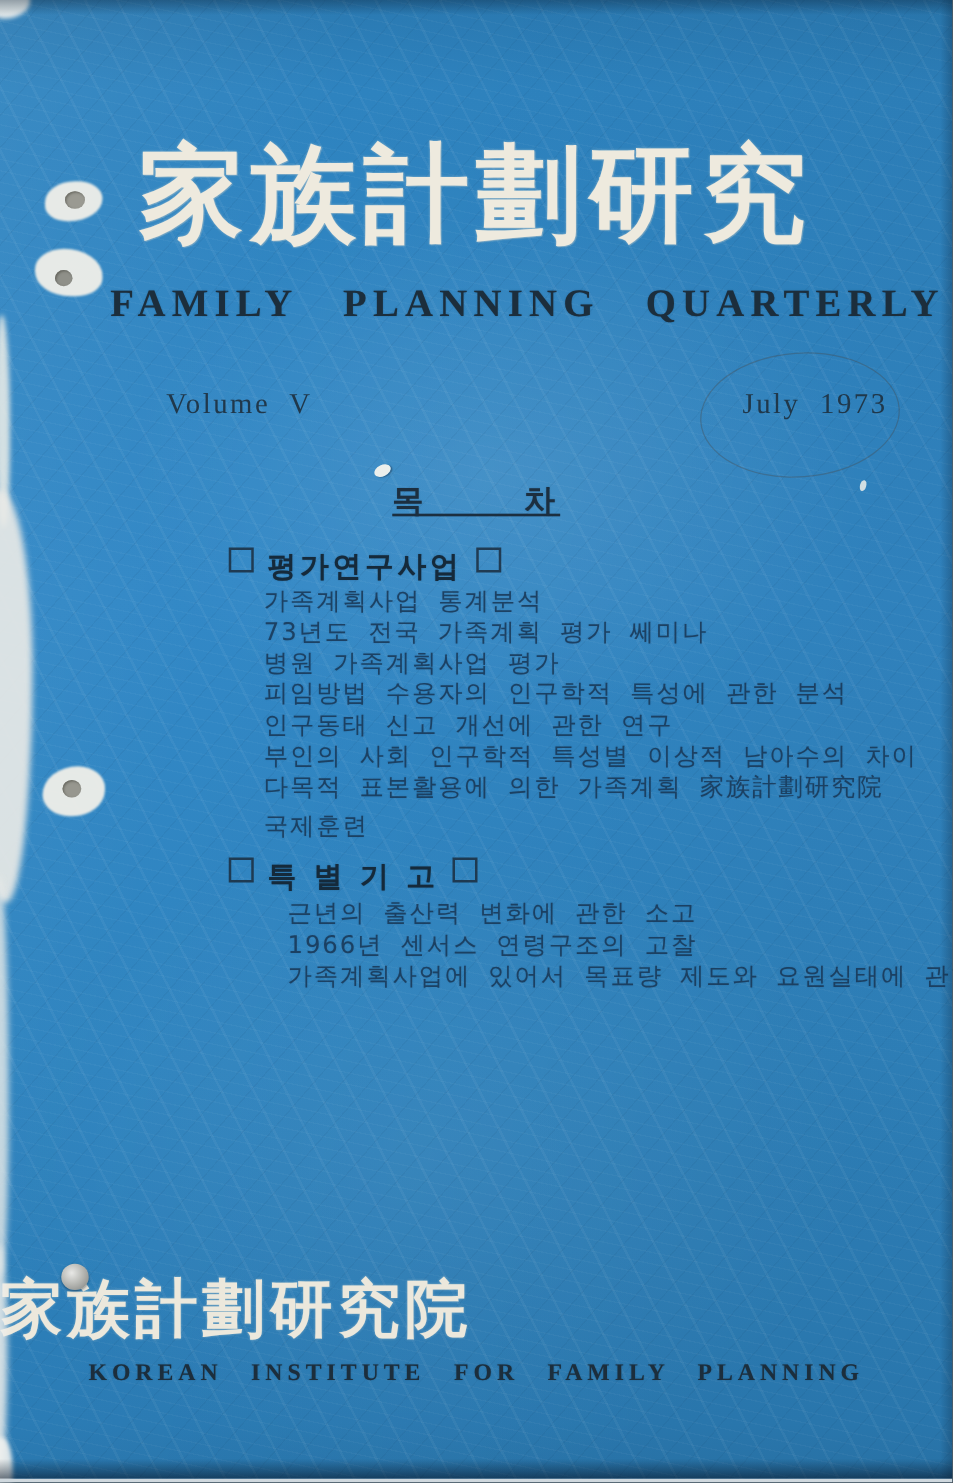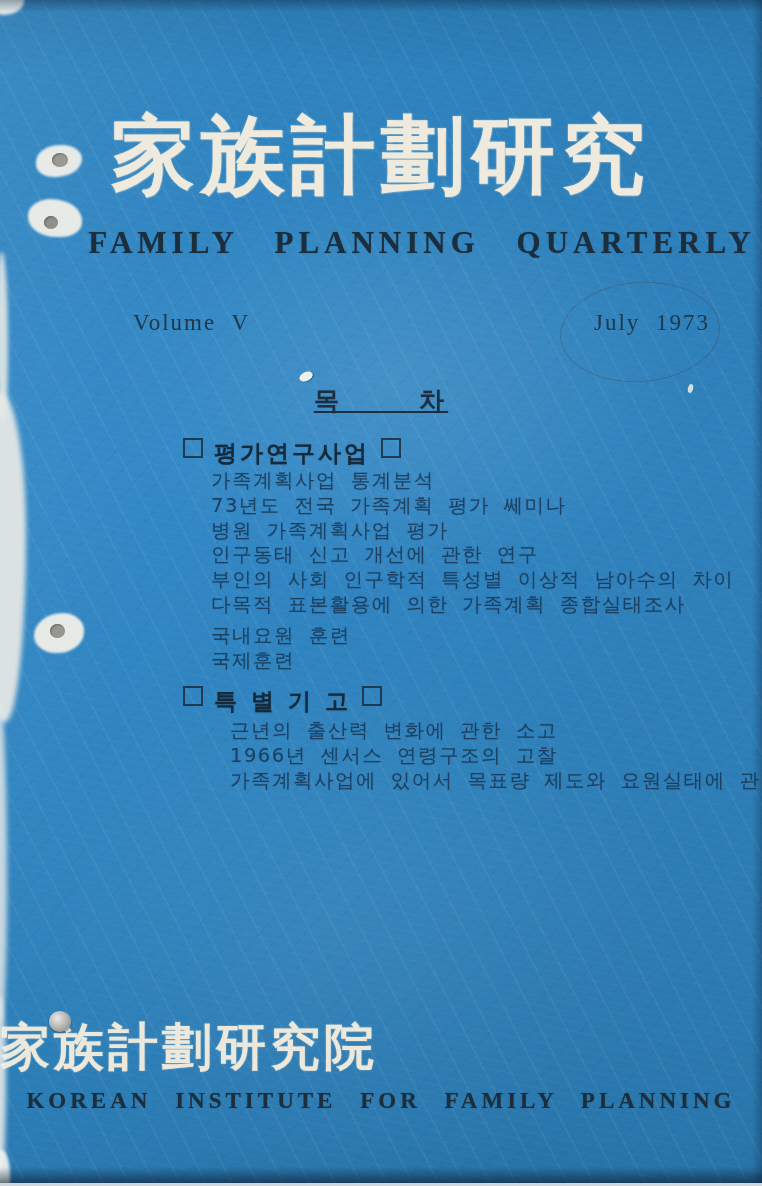--- a/index.html
+++ b/index.html
@@ -94,21 +94,21 @@
 
   
   .pub-cjk{
     position:absolute;left:0;top:1018px;width:100%;text-align:left;
     font-family:"DejaVu Serif","Liberation Serif",serif;
     font-weight:bold;font-size:50px;line-height:58px;letter-spacing:4px;
     color:#ece8dc;text-shadow:0 0 2px rgba(240,235,220,0.5);
   }
   .pub-en{
     position:absolute;left:0;top:1088px;width:100%;text-align:center;
-    font-weight:bold;font-size:23px;letter-spacing:4px;word-spacing:14px;
+    font-weight:bold;font-size:19px;letter-spacing:4px;word-spacing:14px;
     color:#1c2e3c;text-shadow:0 0 1px rgba(20,40,60,0.5);
   }
 
   
   .worn-strip-a{position:absolute;left:-4px;top:252px;width:12px;height:170px;
     background:rgba(238,238,232,0.85);border-radius:45% 55% 40% 60%;filter:blur(2px);}
   .worn-strip-b{position:absolute;left:-14px;top:392px;width:40px;height:330px;
     background:rgba(232,233,230,0.92);
     border-radius:30% 68% 55% 45% / 20% 45% 60% 35%;filter:blur(2.5px);}
   .worn-strip-c{position:absolute;left:-7px;top:700px;width:14px;height:320px;
@@ -159,27 +159,27 @@
 
     <div class="toc-header">
       <span class="box first"></span>
       <span class="label">평가연구사업</span>
       <span class="box last"></span>
     </div>
     <ul class="toc-items">
       <li>가족계획사업 통계분석</li>
       <li>73년도 전국 가족계획 평가 쎄미나</li>
       <li>병원 가족계획사업 평가</li>
+      <li>피임방법 수용자의 인구학적 특성에 관한 분석</li>
       <li>인구동태 신고 개선에 관한 연구</li>
       <li>부인의 사회 인구학적 특성별 이상적 남아수의 차이</li>
-      <li>다목적 표본활용에 의한 가족계획 종합실태조사</li>
+      <li>다목적 표본활용에 의한 가족계획 家族計劃研究院</li>
     </ul>
 
     <ul class="toc-items">
-      <li>국내요원 훈련</li>
       <li>국제훈련</li>
     </ul>
 
     <div class="toc-header s3h">
       <span class="box first"></span>
       <span class="label">특 별 기 고</span>
       <span class="box last"></span>
     </div>
     <ul class="toc-items last-items">
       <li>근년의 출산력 변화에 관한 소고</li>

